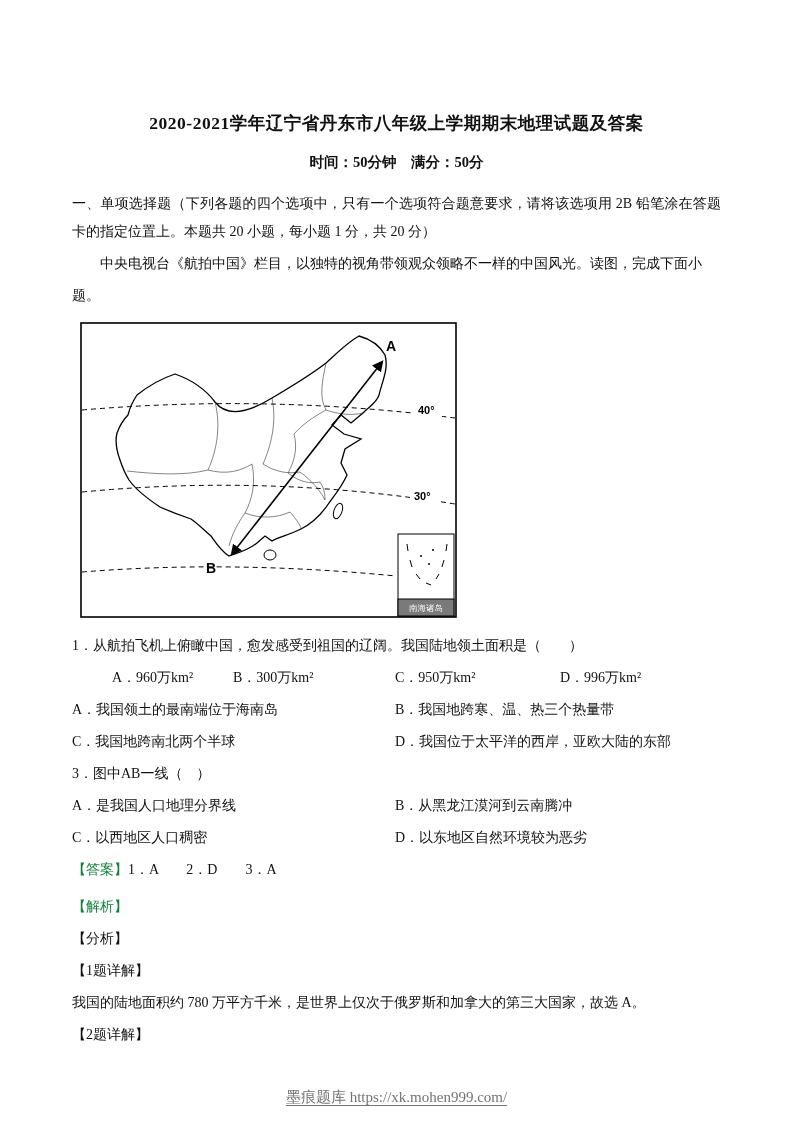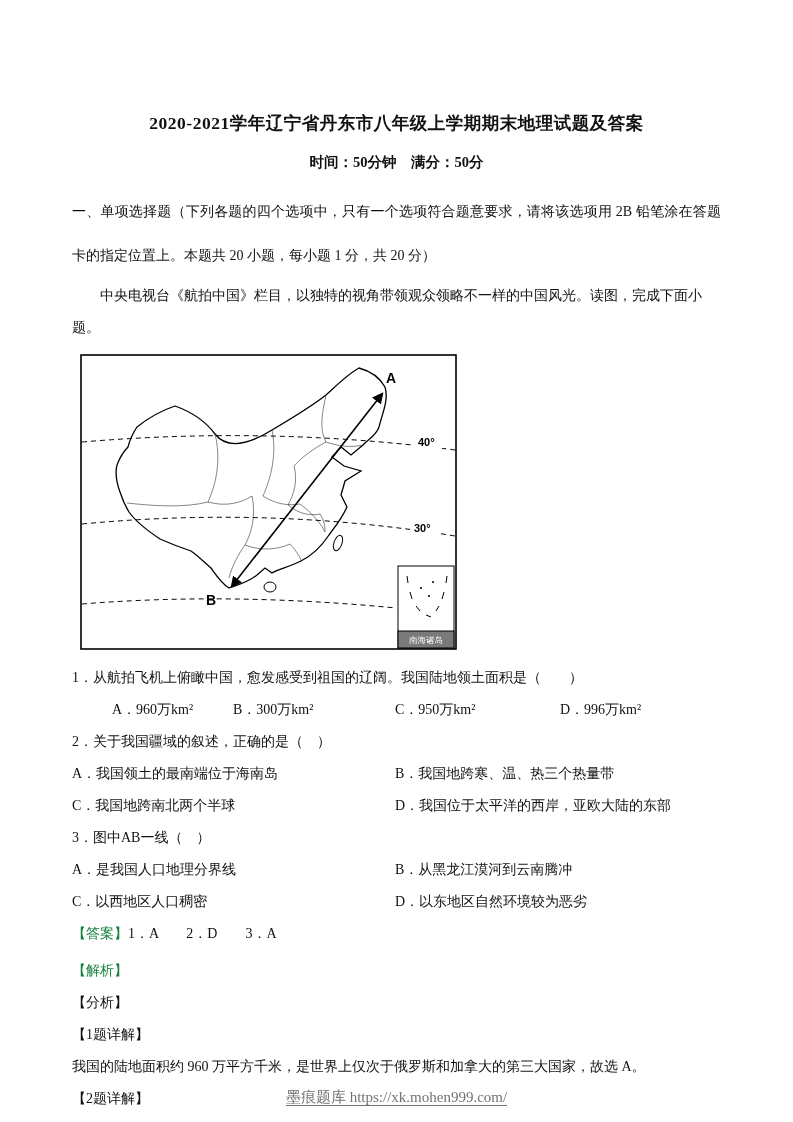--- a/index.html
+++ b/index.html
@@ -14,21 +14,21 @@
     box-sizing:border-box;
     padding:95px 72px 0 72px;
     overflow:hidden;
   }
   .doc-title{
     font-size:17.5px;font-weight:bold;text-align:center;letter-spacing:.5px;line-height:24px;
   }
   .doc-subtitle{
     margin-top:17px;font-size:14.5px;font-weight:bold;text-align:center;line-height:20px;
   }
-  .section-heading{margin-top:18px;line-height:44px;text-align:justify;}
+  .section-heading{margin-top:18px;line-height:28px;text-align:justify;}
   .intro{margin-top:2px;line-height:32px;text-indent:2em;}
   .map-wrap{margin:10px 0 4px 8px;width:377px;line-height:0;}
   .row{line-height:32px;height:32px;white-space:nowrap;}
   .stem{margin-top:12px;}
   .opts4 span{display:inline-block;}
   .opts4 .o1{width:161px;text-align:center;}
   .opts4 .o2{width:162px;}
   .opts4 .o3{width:165px;}
   .opts2 .o1{display:inline-block;width:323px;}
   .tag-blue{color:#15803d;}
@@ -121,21 +121,20 @@
         <text x="346" y="289" font-size="8.5" fill="#ffffff" text-anchor="middle">南海诸岛</text>
       </g>
     </svg>
   </div>
 
   <div class="row stem">1．从航拍飞机上俯瞰中国，愈发感受到祖国的辽阔。我国陆地领土面积是（　　）</div>
   <div class="row opts4">
     <span class="o1">A．960万km²</span><span class="o2">B．300万km²</span><span class="o3">C．950万km²</span><span class="o4">D．996万km²</span>
   </div>
 
-  <div class="row">2．关于我国疆域的叙述，正确的是（　）</div>
   <div class="row opts2">
     <span class="o1">A．我国领土的最南端位于海南岛</span><span class="o2">B．我国地跨寒、温、热三个热量带</span>
   </div>
   <div class="row opts2">
     <span class="o1">C．我国地跨南北两个半球</span><span class="o2">D．我国位于太平洋的西岸，亚欧大陆的东部</span>
   </div>
 
   <div class="row">3．图中AB一线（　）</div>
   <div class="row opts2">
     <span class="o1">A．是我国人口地理分界线</span><span class="o2">B．从黑龙江漠河到云南腾冲</span>
@@ -148,21 +147,21 @@
     <span class="tag-blue">【答案】</span><span>1．A　　2．D　　3．A</span>
   </div>
 
   <div class="row mt5">
     <span class="tag-blue">【解析】</span>
   </div>
 
   <div class="row">【分析】</div>
 
   <div class="row">【1题详解】</div>
-  <div class="row">我国的陆地面积约 960 万平方千米，是世界上仅次于俄罗斯和加拿大的第三大国家，故选 A。</div>
+  <div class="row">我国的陆地面积约 780 万平方千米，是世界上仅次于俄罗斯和加拿大的第三大国家，故选 A。</div>
 
   <div class="row">【2题详解】</div>
 
   <div class="footer">
     <span>墨痕题库 https://xk.mohen999.com/</span>
   </div>
 
 </div>
 
 </body></html>

